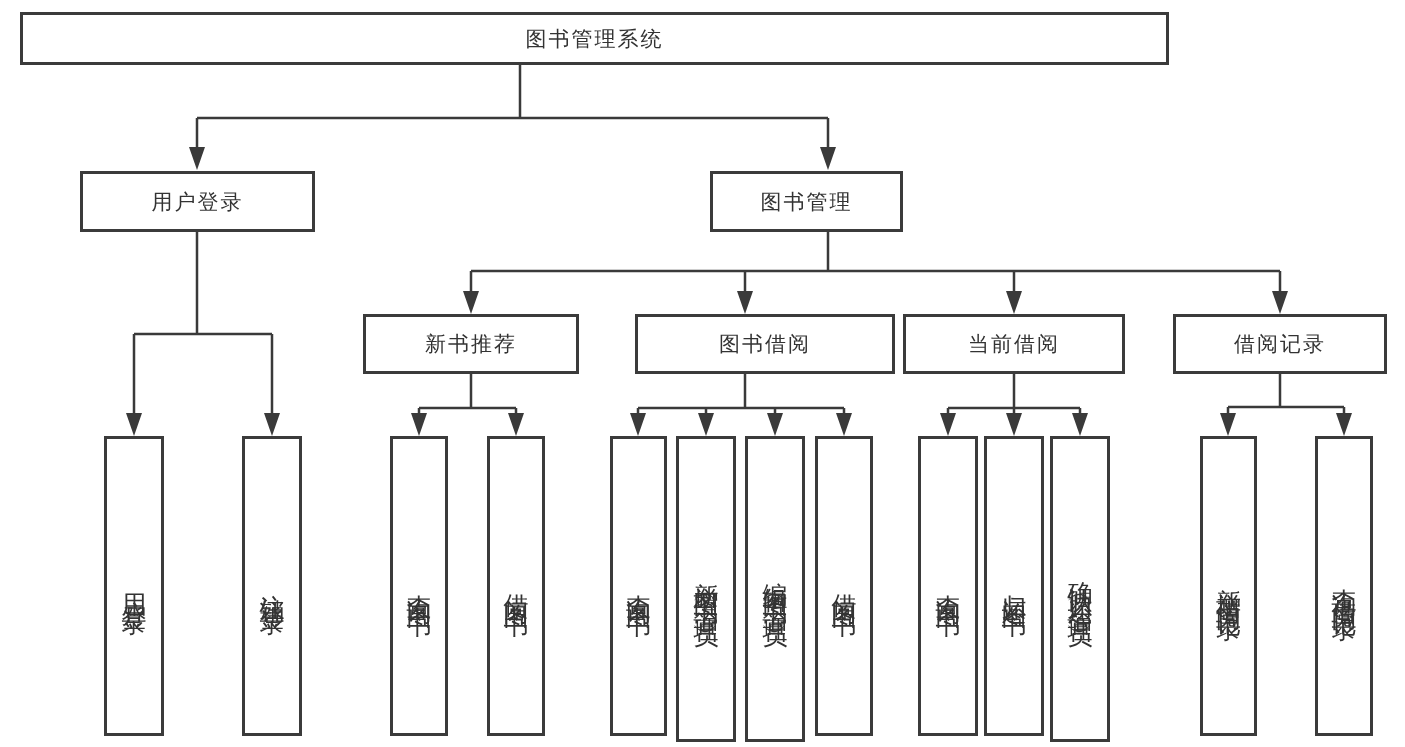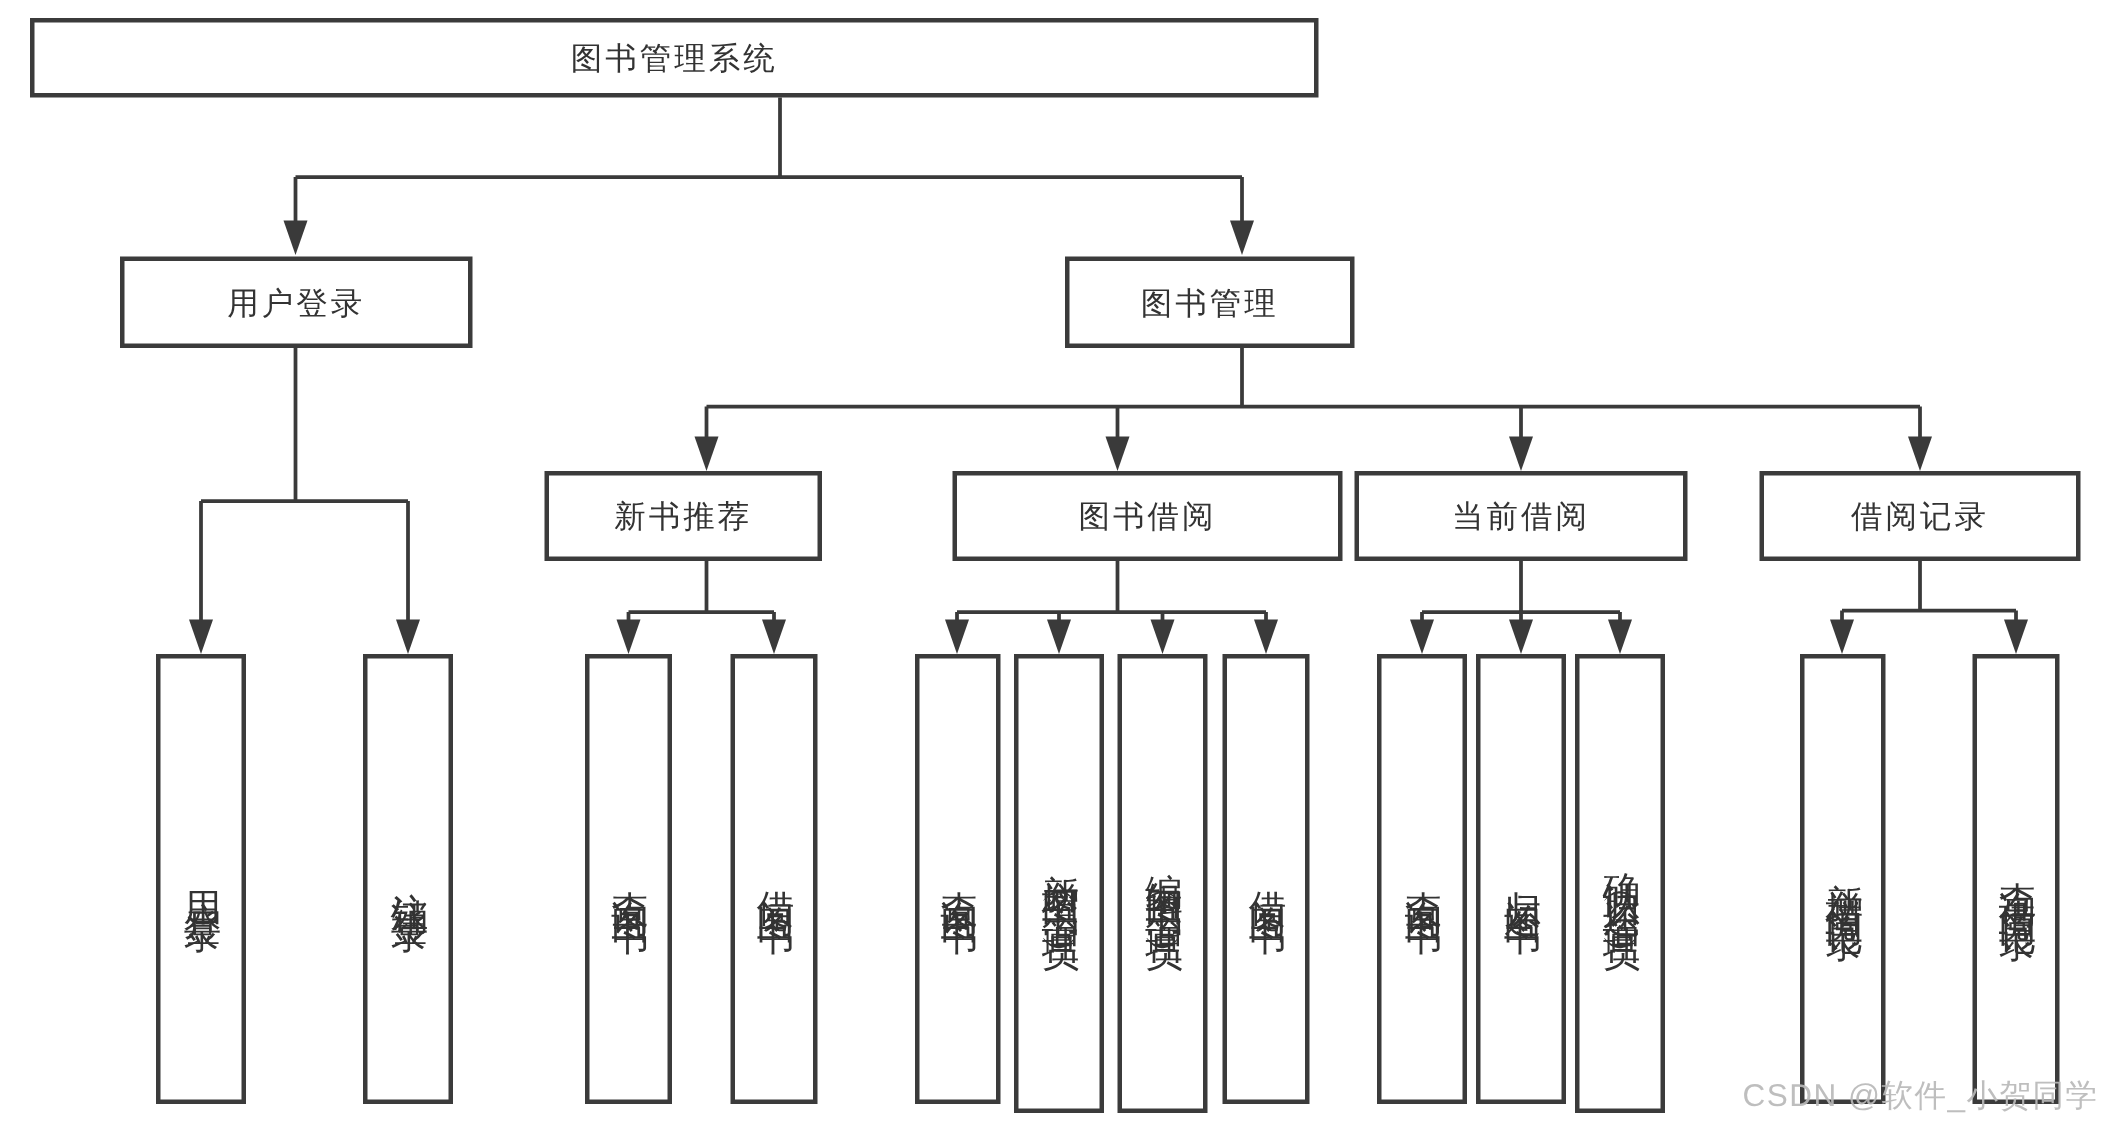--- a/index.html
+++ b/index.html
@@ -110,26 +110,26 @@
       <polygon points="767,413 783,413 775,436"></polygon>
       <polygon points="836,413 852,413 844,436"></polygon>
       <polygon points="940,413 956,413 948,436"></polygon>
       <polygon points="1006,413 1022,413 1014,436"></polygon>
       <polygon points="1072,413 1088,413 1080,436"></polygon>
       <polygon points="1220,413 1236,413 1228,436"></polygon>
       <polygon points="1336,413 1352,413 1344,436"></polygon>
     </g>
   </svg>
 
-  <div class="box h-box" style="left:20px; top:12px; width:859px; height:53px;">图书管理系统</div>
+  <div class="box h-box" style="left:20px; top:12px; width:1149px; height:53px;">图书管理系统</div>
 
   <div class="box h-box" style="left:80px; top:171px; width:235px; height:61px;">用户登录</div>
   <div class="box h-box" style="left:710px; top:171px; width:193px; height:61px;">图书管理</div>
 
-  <div class="box h-box" style="left:363px; top:314px; width:185px; height:60px;">新书推荐</div>
+  <div class="box h-box" style="left:363px; top:314px; width:216px; height:60px;">新书推荐</div>
   <div class="box h-box" style="left:635px; top:314px; width:260px; height:60px;">图书借阅</div>
   <div class="box h-box" style="left:1173px; top:314px; width:214px; height:60px;">借阅记录</div>
   <div class="box h-box" style="left:903px; top:314px; width:222px; height:60px;">当前借阅</div>
 
   <div class="box v-box" style="left:104px; top:436px; width:60px; height:300px;">
     <span class="v-text">用户登录</span>
   </div>
   <div class="box v-box" style="left:242px; top:436px; width:60px; height:300px;">
     <span class="v-text">注销登录</span>
   </div>
@@ -164,15 +164,14 @@
     <span class="v-text">确认归还（管理员）</span>
   </div>
 
   <div class="box v-box" style="left:1200px; top:436px; width:57px; height:300px;">
     <span class="v-text">新增借阅记录</span>
   </div>
   <div class="box v-box" style="left:1315px; top:436px; width:58px; height:300px;">
     <span class="v-text">查询借阅记录</span>
   </div>
 
-  <div id="watermark">CSDN @软件_小贺同学</div>
 
 </div>
 
 </body></html>

